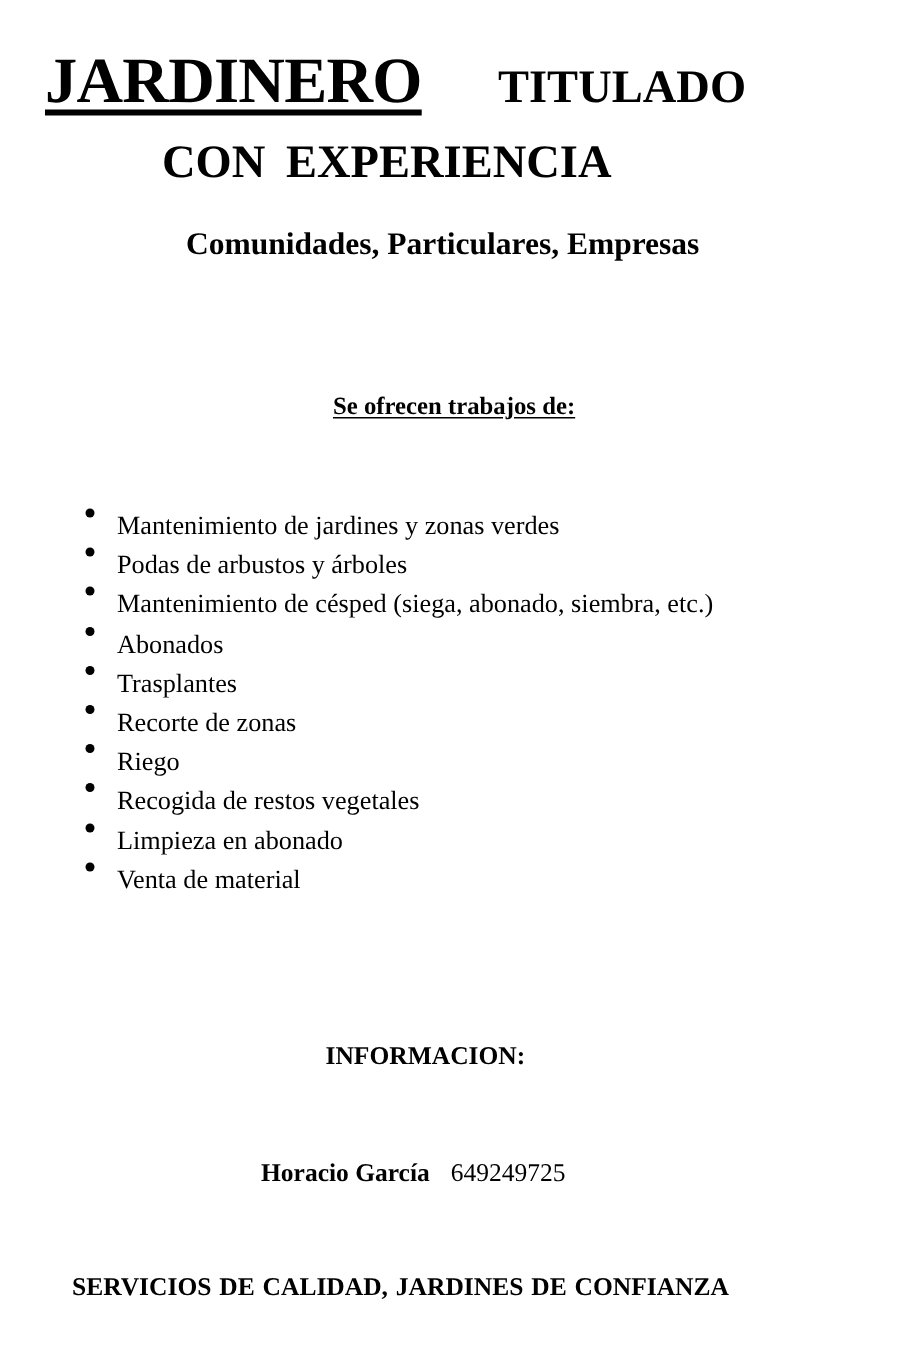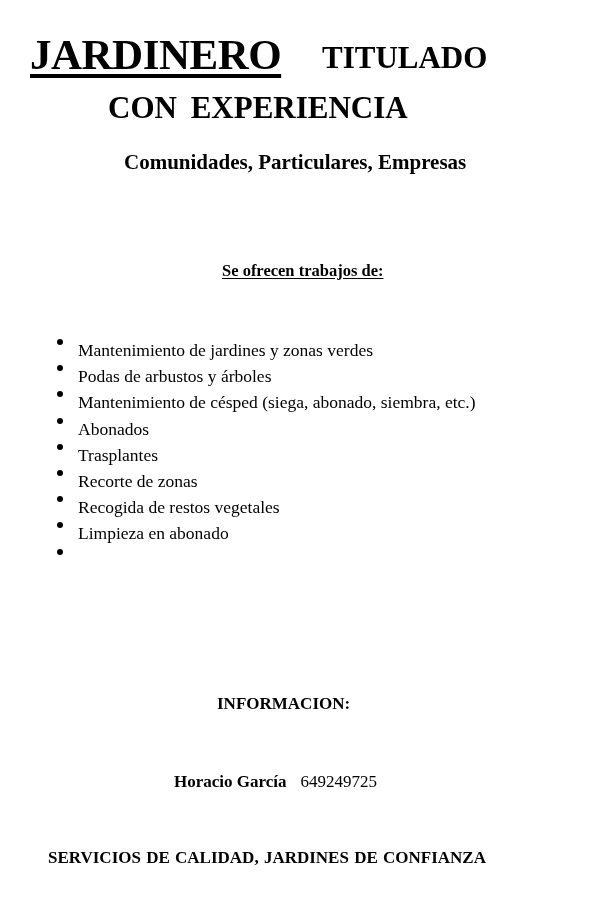--- a/index.html
+++ b/index.html
@@ -1,19 +1,19 @@
 <!DOCTYPE html>
 <html><head>
 <meta charset="utf-8">
 <style>
   html, body { margin:0; padding:0; background:#ffffff; }
   body { width:602px; height:900px; position:relative; overflow:hidden; color:#000; font-family:"Liberation Serif", "DejaVu Serif", serif; }
   .abs { position:absolute; white-space:nowrap; }
   .title-main { left:30px; top:30px; font-size:43px; font-weight:bold; text-decoration:underline; text-decoration-thickness:4px; text-underline-offset:5px; letter-spacing:-0.5px;text-align:right; }
-  .title-sub { left:322px; top:40px; font-size:31px; font-weight:bold; }
+  .title-sub { left:332px; top:40px; font-size:31px; font-weight:bold; }
   .title-line2 { left:108px; top:90px; font-size:31px; font-weight:bold; word-spacing:6px; }
   .clients { left:124px; top:150px; font-size:21px; font-weight:bold; }
   .offer-heading { left:222px; top:261px; font-size:16.5px; font-weight:bold; text-decoration:underline; text-underline-offset:2px; }
   .services { position:absolute; left:55px; top:339px; margin:0; padding:0; list-style:none; }
   .services li { height:26.2px; line-height:22px; font-size:17.5px; display:flex; }
   .bullet { display:inline-block; width:6px; height:6px; border-radius:50%; background:#000; margin-left:2px; margin-right:15px; }
   .info-heading { left:217px; top:694px; font-size:17px; font-weight:bold; }
   .contact { left:174px; top:772px; font-size:17px; }
   .contact-name { font-weight:bold; }
   .contact-phone { margin-left:14px; }
@@ -49,28 +49,33 @@
   <li>
       <span class="bullet"></span>
       <span>Trasplantes</span>
     </li>
   <li>
       <span class="bullet"></span>
       <span>Recorte de zonas</span>
     </li>
   <li>
       <span class="bullet"></span>
+      <span>Riego</span>
+    </li>
+  <li>
+      <span class="bullet"></span>
       <span>Recogida de restos vegetales</span>
     </li>
   <li>
       <span class="bullet"></span>
       <span>Limpieza en abonado</span>
     </li>
   <li>
       <span class="bullet"></span>
+      <span>Venta de material</span>
     </li>
 </ul>
 
 <div class="abs info-heading">INFORMACION:</div>
 
 <div class="abs contact">
   <span class="contact-name">Horacio García</span><span class="contact-phone">649249725</span>
 </div>
 
 <div class="abs slogan">SERVICIOS DE CALIDAD,  JARDINES DE CONFIANZA</div>

